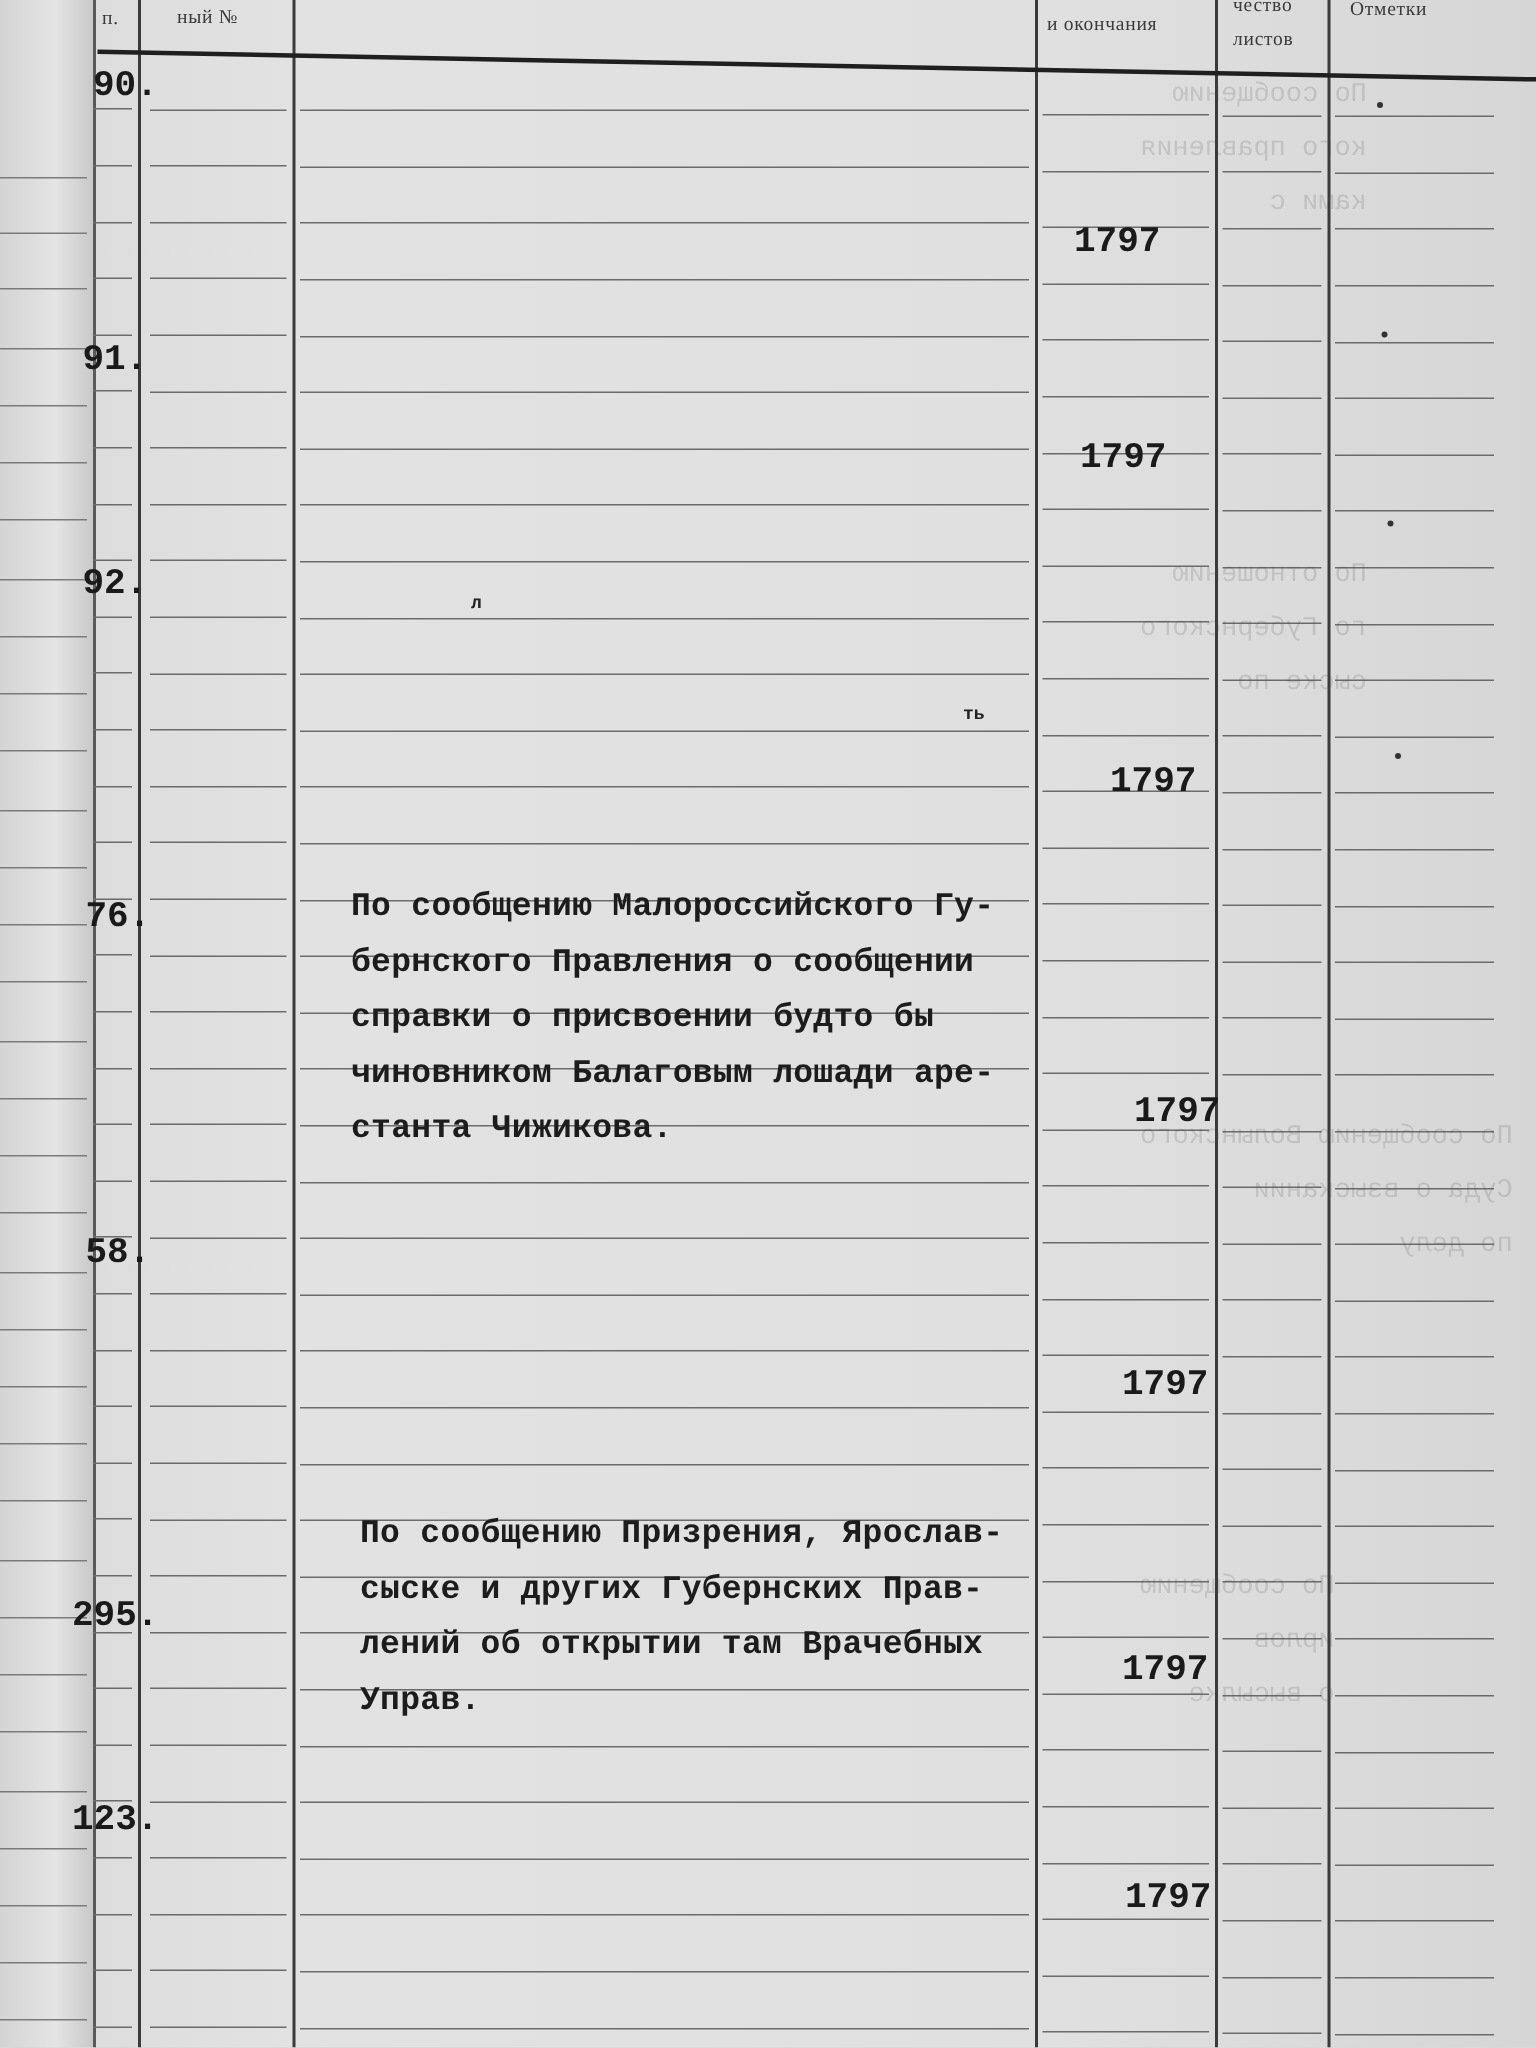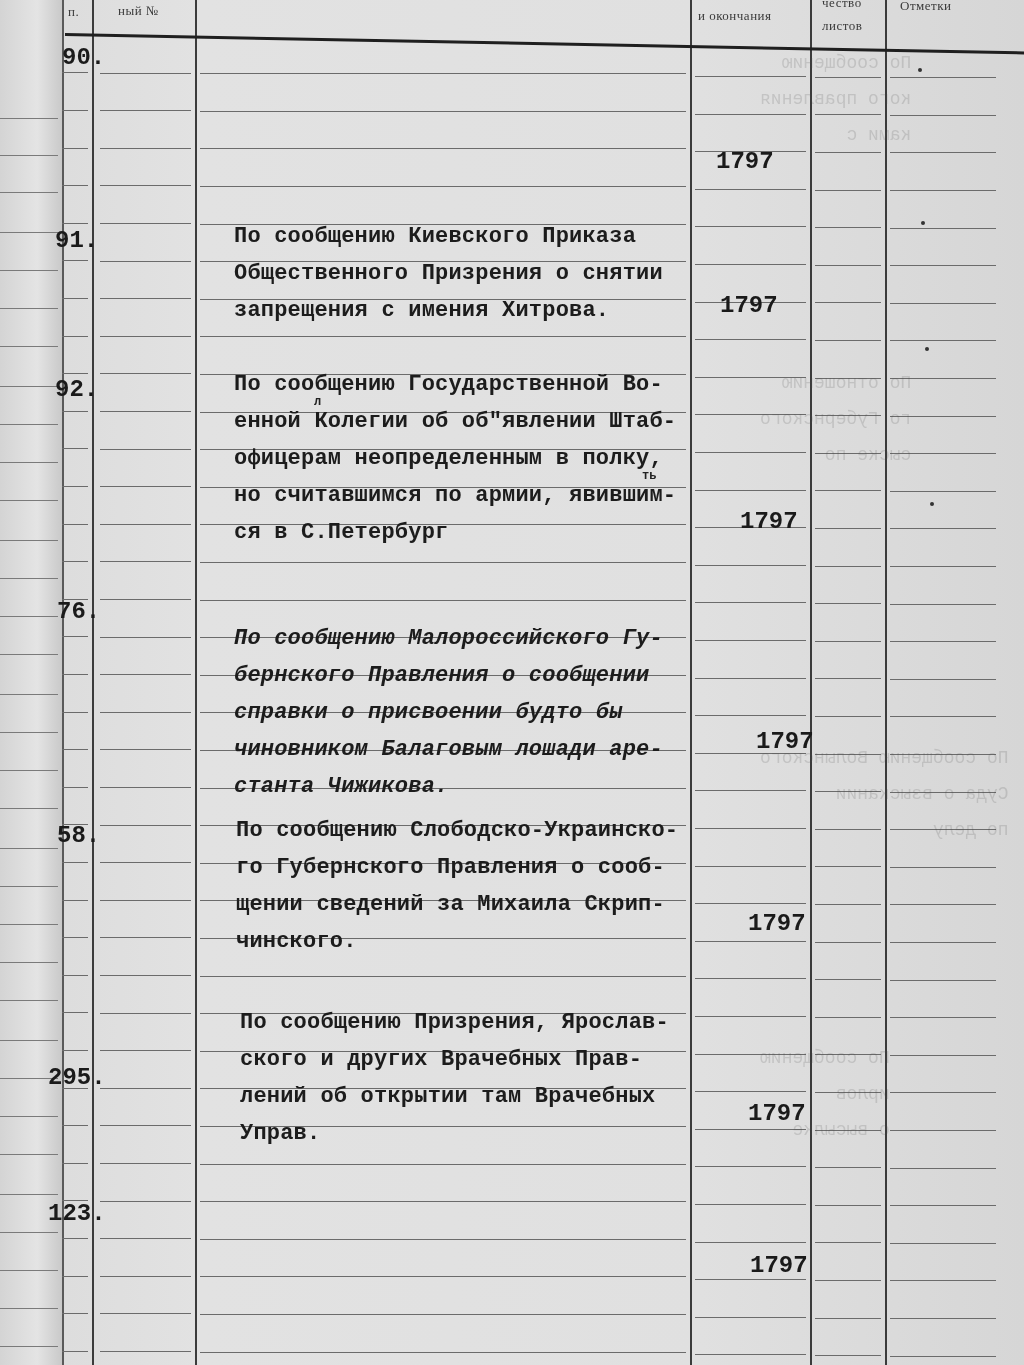--- a/index.html
+++ b/index.html
@@ -324,53 +324,41 @@
 Суда о взыскании
 по делу</div>
   <div class="ghost" style="left:760px; top:1040px;">По сообщению
 ирлов
 о высылке</div>
 
   <div class="entry-num" style="left:62px; top:44px;">90.</div>
   <div class="entry-year" style="left:716px; top:148px;">1797</div>
 
   <div class="entry-num" style="left:55px; top:227px;">91.</div>
-  <div class="entry-text" style="left:234px; top:218px;"><span>По сообщению Киевского Приказа</span>
-<span>Общественного Призрения о снятии</span>
-<span>запрещения с имения Хитрова.</span></div>
   <div class="entry-year" style="left:720px; top:292px;">1797</div>
 
   <div class="entry-num" style="left:55px; top:376px;">92.</div>
-  <div class="entry-text" style="left:234px; top:366px;"><span>По сообщению Государственной Во-</span>
-<span>енной Колегии об об"явлении Штаб-</span>
-<span>офицерам неопределенным в полку,</span>
-<span>но считавшимся по армии, явившим-</span>
-<span>ся в С.Петербург</span></div>
   <div class="annot" style="left:314px; top:395px;">л</div>
   <div class="annot" style="left:642px; top:469px;">ть</div>
   <div class="entry-year" style="left:740px; top:508px;">1797</div>
 
   <div class="entry-num" style="left:57px; top:598px;">76.</div>
-  <div class="entry-text" style="left:234px; top:620px;font-style:italic;"><span>По сообщению Малороссийского Гу-</span>
+  <div class="entry-text" style="left:234px; top:586px;"><span>По сообщению Малороссийского Гу-</span>
 <span>бернского Правления о сообщении</span>
 <span>справки о присвоении будто бы</span>
 <span>чиновником Балаговым лошади аре-</span>
 <span>станта Чижикова.</span></div>
   <div class="entry-year" style="left:756px; top:728px;">1797</div>
 
   <div class="entry-num" style="left:57px; top:822px;">58.</div>
-  <div class="entry-text" style="left:236px; top:812px;"><span>По сообщению Слободско-Украинско-</span>
-<span>го Губернского Правления о сооб-</span>
-<span>щении сведений за Михаила Скрип-</span>
-<span>чинского.</span></div>
   <div class="entry-year" style="left:748px; top:910px;">1797</div>
 
   <div class="entry-num" style="left:48px; top:1064px;">295.</div>
   <div class="entry-text" style="left:240px; top:1004px;"><span>По сообщению Призрения, Ярослав-</span>
-<span>ского и других Врачебных Прав-</span>
+<span>сыске и других Губернских Прав-</span>
 <span>лений об открытии там Врачебных</span>
 <span>Управ.</span></div>
   <div class="entry-year" style="left:748px; top:1100px;">1797</div>
 
   <div class="entry-num" style="left:48px; top:1200px;">123.</div>
   <div class="entry-year" style="left:750px; top:1252px;">1797</div>
 
   <div class="dot" style="left:918px; top:68px;"></div>
   <div class="dot" style="left:921px; top:221px;"></div>
   <div class="dot" style="left:925px; top:347px;"></div>

